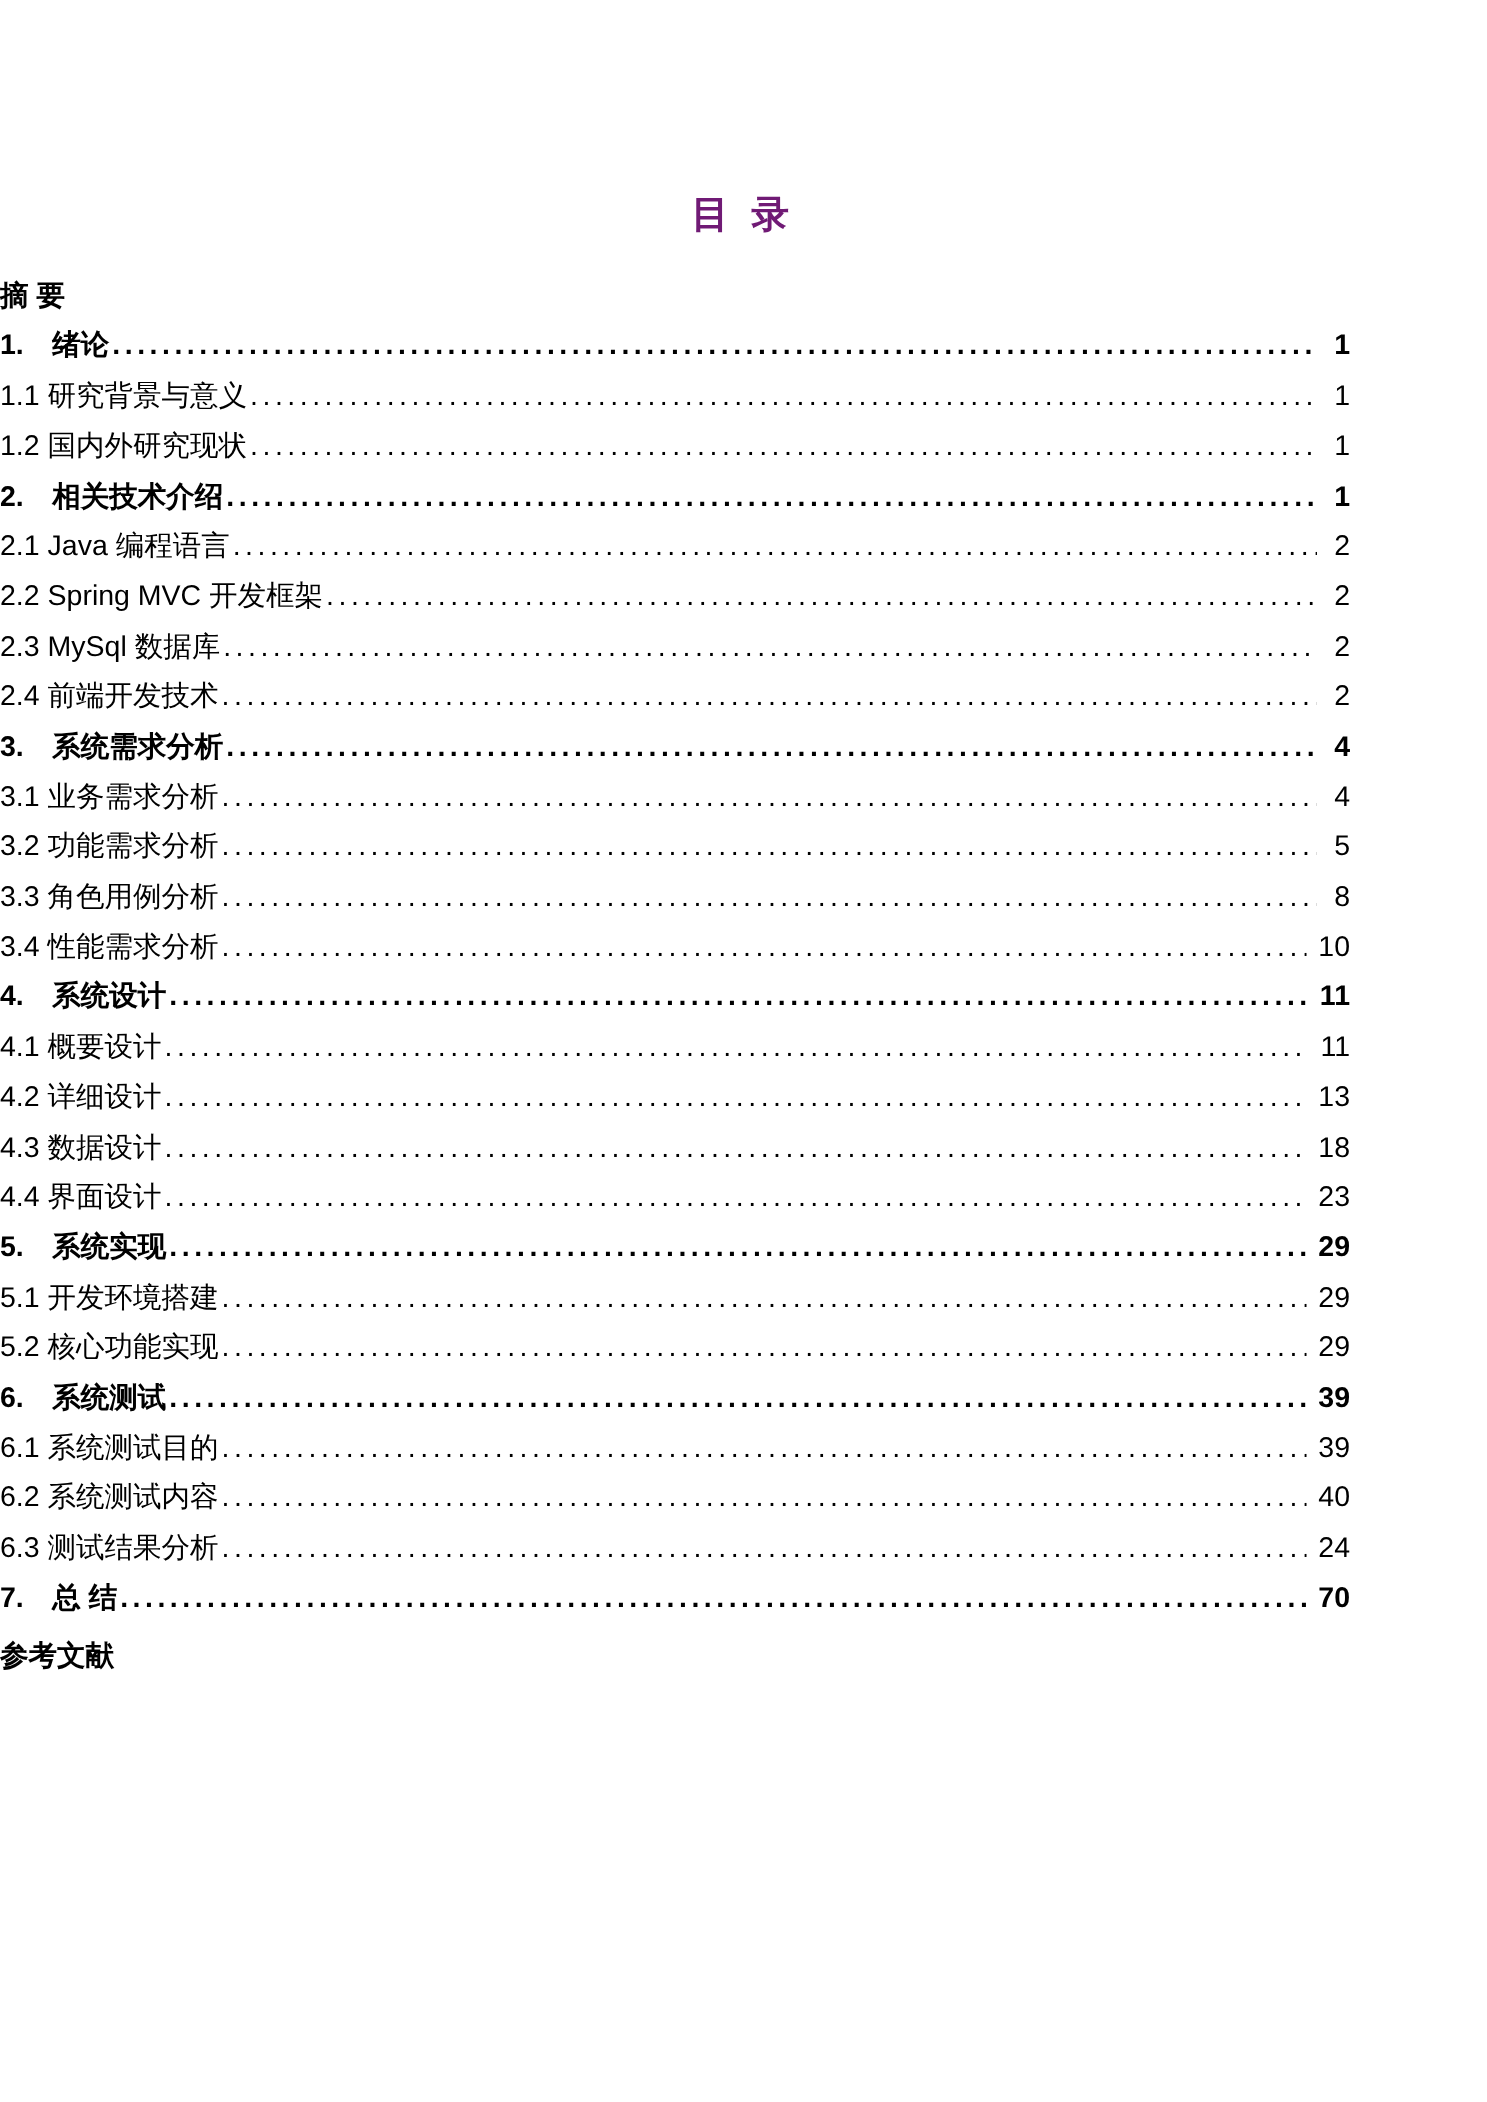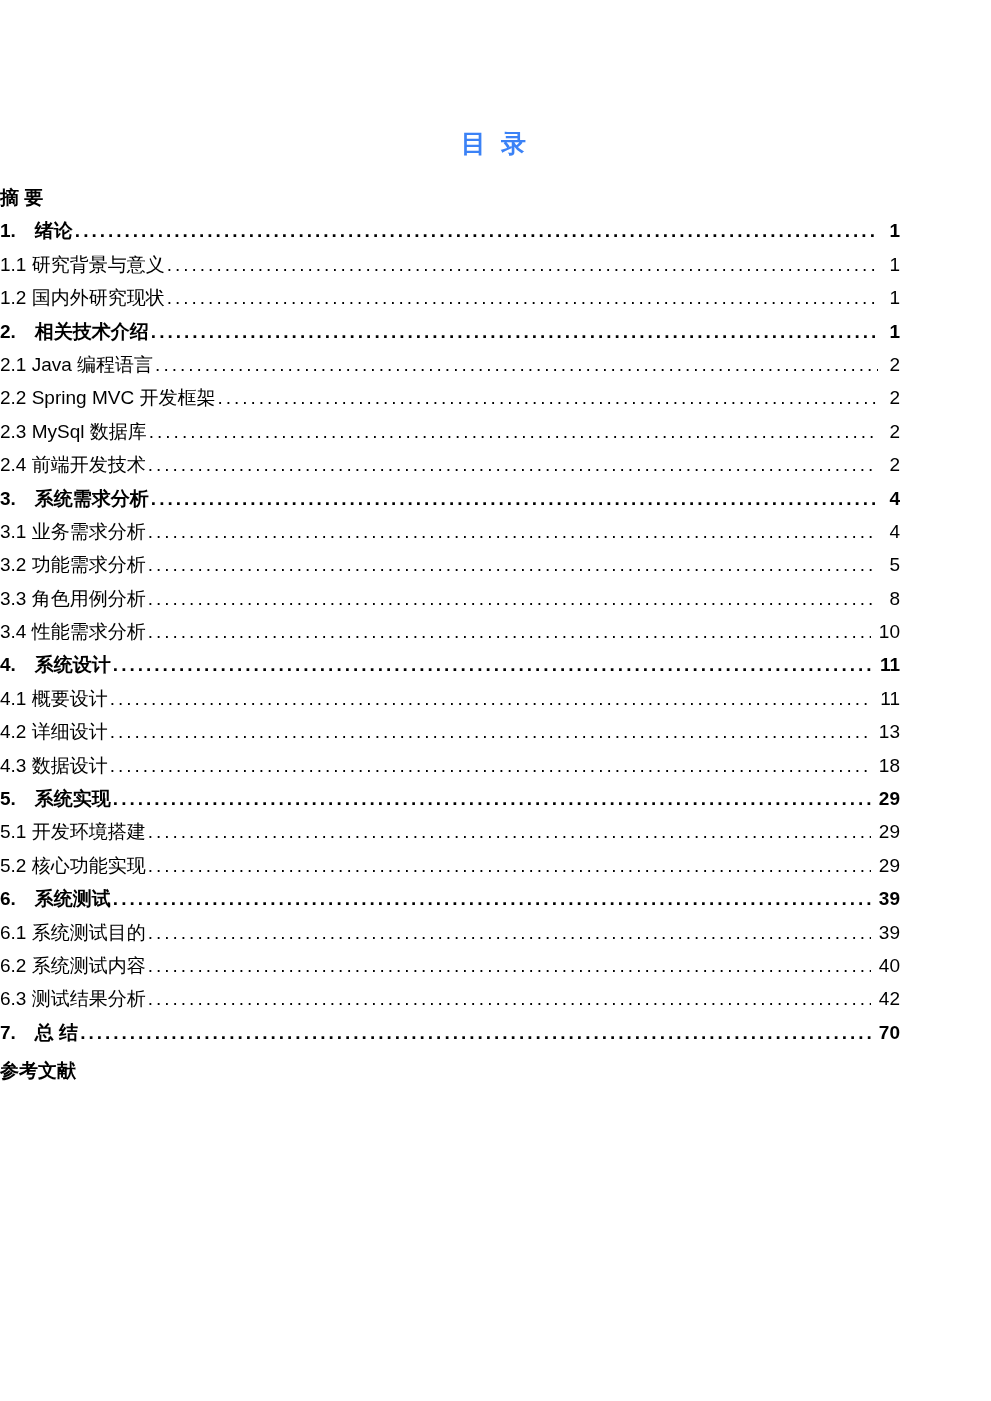--- a/index.html
+++ b/index.html
@@ -22,21 +22,21 @@
   }
   .title {
     margin: 0;
     padding-top: 126px;
     text-align: center;
     font-family: "Liberation Sans", sans-serif;
     font-weight: 700;
     font-size: 25px;
     line-height: 34px;
     letter-spacing: 4px;
-    color: #3b82f6;
+    color: #701a75;
   }
   .toc {
     margin-top: 21px;
     padding-right: 91px;
   }
   .row {
     display: flex;
     align-items: baseline;
     line-height: 33.4px;
     height: 33.4px;
@@ -188,20 +188,25 @@
     <span class="dots"></span>
     <span class="pagenum">13</span>
   </div>
 
   <div class="row section">
     <span class="label">4.3 数据设计</span>
     <span class="dots"></span>
     <span class="pagenum">18</span>
   </div>
 
+  <div class="row section">
+    <span class="label">4.4 界面设计</span>
+    <span class="dots"></span>
+    <span class="pagenum">23</span>
+  </div>
 
   <div class="row chapter">
     <span class="label">5.　系统实现</span>
     <span class="dots"></span>
     <span class="pagenum">29</span>
   </div>
 
   <div class="row section">
     <span class="label">5.1 开发环境搭建</span>
     <span class="dots"></span>
@@ -228,21 +233,21 @@
 
   <div class="row section">
     <span class="label">6.2 系统测试内容</span>
     <span class="dots"></span>
     <span class="pagenum">40</span>
   </div>
 
   <div class="row section">
     <span class="label">6.3 测试结果分析</span>
     <span class="dots"></span>
-    <span class="pagenum">42</span>
+    <span class="pagenum">24</span>
   </div>
 
   <div class="row chapter">
     <span class="label">7.　总 结</span>
     <span class="dots"></span>
     <span class="pagenum">70</span>
   </div>
 
 
   <div class="row chapter no-leader">

